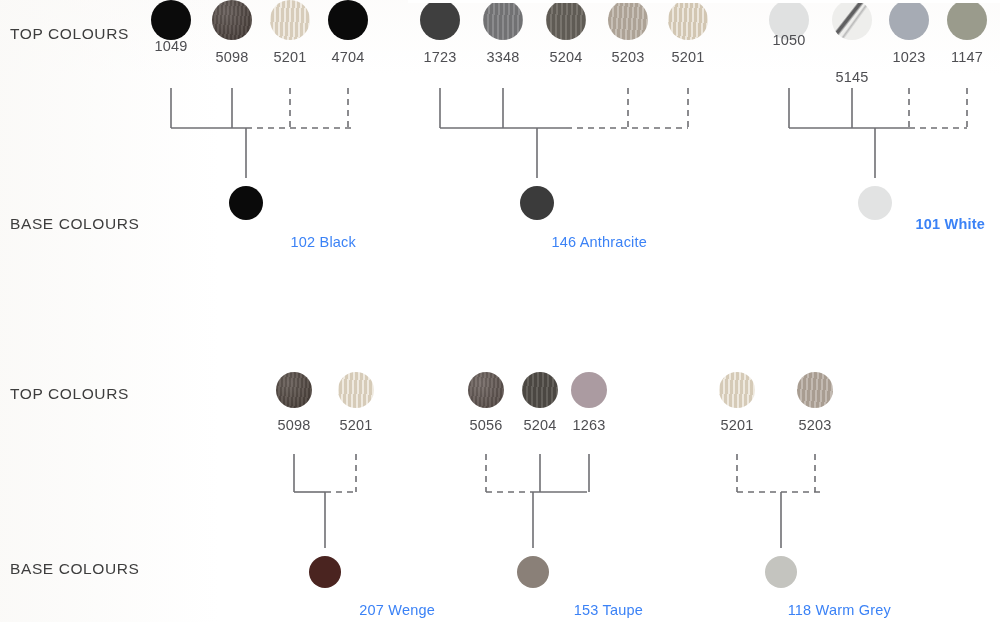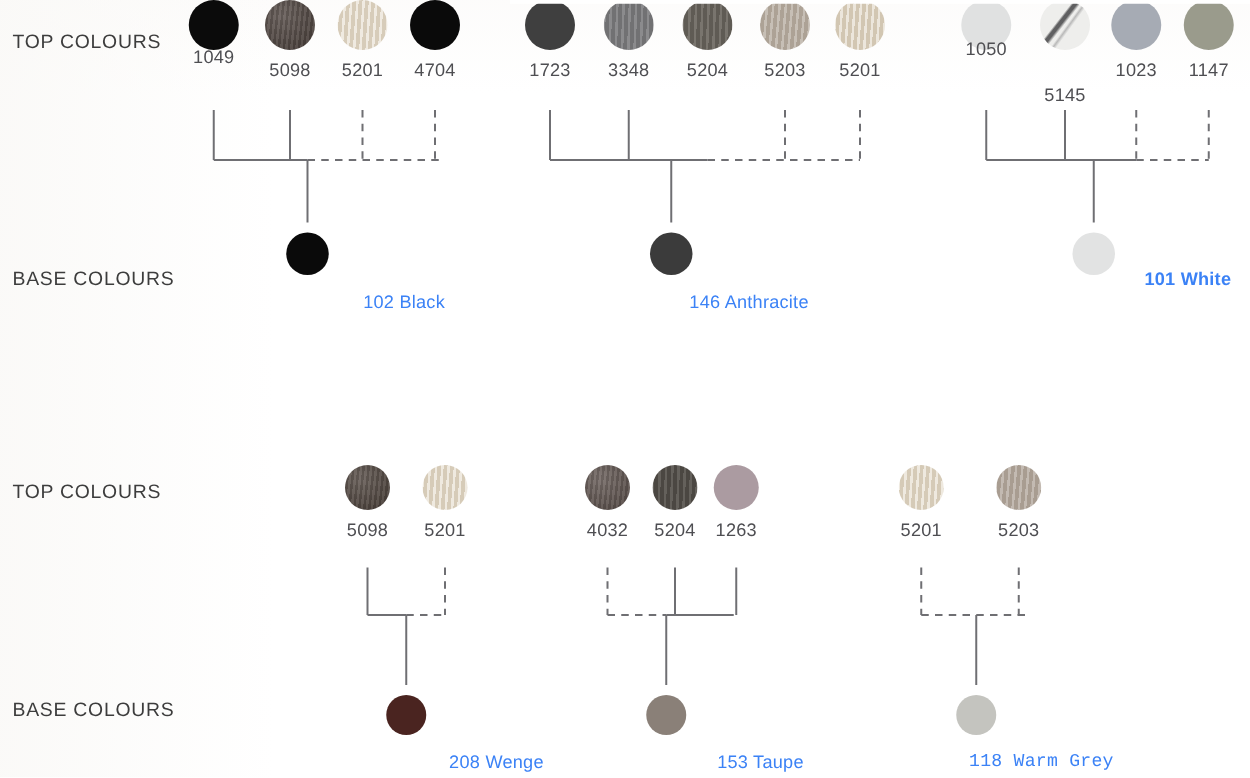--- a/index.html
+++ b/index.html
@@ -156,31 +156,31 @@
       <div class="swatch-code" style="left: 874px; top: 49px; width: 70px;">1023</div>
       <div class="swatch" style="left: 947px; top: 0px; width: 40px; height: 40px; background: rgb(154, 155, 140);"></div>
       <div class="swatch-code" style="left: 932px; top: 49px; width: 70px;">1147</div>
       <div class="swatch" style="left: 858px; top: 186px; width: 34px; height: 34px; background: rgb(226, 227, 227);"></div>
       <div class="base-label" style="left: 765px; top: 216px; width: 220px; font-weight: bold;">101 White</div>
       <div class="swatch" style="left: 276px; top: 372px; width: 36px; height: 36px; background: repeating-linear-gradient(96deg, rgba(255, 255, 255, 0.07) 0px, rgba(255, 255, 255, 0.07) 2px, rgba(0, 0, 0, 0.1) 2px, rgba(0, 0, 0, 0.1) 4px), radial-gradient(circle at 35% 30%, rgba(255, 255, 255, 0.18), rgba(0, 0, 0, 0.12)), rgb(75, 64, 57);"></div>
       <div class="swatch-code" style="left: 259px; top: 417px; width: 70px;">5098</div>
       <div class="swatch" style="left: 338px; top: 372px; width: 36px; height: 36px; background: repeating-linear-gradient(94deg, rgba(255, 255, 255, 0.45) 0px, rgba(255, 255, 255, 0.45) 2px, rgba(160, 145, 120, 0.18) 2px, rgba(160, 145, 120, 0.18) 5px), rgb(226, 216, 198);"></div>
       <div class="swatch-code" style="left: 321px; top: 417px; width: 70px;">5201</div>
       <div class="swatch" style="left: 309px; top: 556px; width: 32px; height: 32px; background: rgb(74, 36, 32);"></div>
-      <div class="base-label" style="left: 215px; top: 602px; width: 220px;">208 Wenge</div>
+      <div class="base-label" style="left: 215px; top: 602px; width: 220px;">207 Wenge</div>
       <div class="swatch" style="left: 468px; top: 372px; width: 36px; height: 36px; background: repeating-linear-gradient(96deg, rgba(255, 255, 255, 0.07) 0px, rgba(255, 255, 255, 0.07) 2px, rgba(0, 0, 0, 0.1) 2px, rgba(0, 0, 0, 0.1) 4px), radial-gradient(circle at 35% 30%, rgba(255, 255, 255, 0.18), rgba(0, 0, 0, 0.12)), rgb(91, 79, 74);"></div>
-      <div class="swatch-code" style="left: 451px; top: 417px; width: 70px;">4032</div>
+      <div class="swatch-code" style="left: 451px; top: 417px; width: 70px;">5056</div>
       <div class="swatch" style="left: 522px; top: 372px; width: 36px; height: 36px; background: repeating-linear-gradient(92deg, rgba(255, 255, 255, 0.1) 0px, rgba(255, 255, 255, 0.1) 2px, rgba(0, 0, 0, 0.1) 2px, rgba(0, 0, 0, 0.1) 5px), rgb(83, 79, 73);"></div>
       <div class="swatch-code" style="left: 505px; top: 417px; width: 70px;">5204</div>
       <div class="swatch" style="left: 571px; top: 372px; width: 36px; height: 36px; background: rgb(171, 155, 161);"></div>
       <div class="swatch-code" style="left: 554px; top: 417px; width: 70px;">1263</div>
       <div class="swatch" style="left: 517px; top: 556px; width: 32px; height: 32px; background: rgb(138, 128, 120);"></div>
       <div class="base-label" style="left: 423px; top: 602px; width: 220px;">153 Taupe</div>
       <div class="swatch" style="left: 719px; top: 372px; width: 36px; height: 36px; background: repeating-linear-gradient(94deg, rgba(255, 255, 255, 0.45) 0px, rgba(255, 255, 255, 0.45) 2px, rgba(160, 145, 120, 0.18) 2px, rgba(160, 145, 120, 0.18) 5px), rgb(225, 215, 197);"></div>
       <div class="swatch-code" style="left: 702px; top: 417px; width: 70px;">5201</div>
       <div class="swatch" style="left: 797px; top: 372px; width: 36px; height: 36px; background: repeating-linear-gradient(95deg, rgba(255, 255, 255, 0.22) 0px, rgba(255, 255, 255, 0.22) 2px, rgba(110, 95, 80, 0.14) 2px, rgba(110, 95, 80, 0.14) 5px), rgb(178, 167, 156);"></div>
       <div class="swatch-code" style="left: 780px; top: 417px; width: 70px;">5203</div>
       <div class="swatch" style="left: 765px; top: 556px; width: 32px; height: 32px; background: rgb(196, 196, 191);"></div>
-      <div class="base-label" style="left: 671px; top: 602px; width: 220px; font-family: Liberation Mono, monospace;">118 Warm Grey</div>
+      <div class="base-label" style="left: 671px; top: 602px; width: 220px;">118 Warm Grey</div>
     </div>
 
   <div class="top-banner" style="left:408px; top:0px; width:592px; height:3px;"></div>
 </div>
 
 </body></html>

